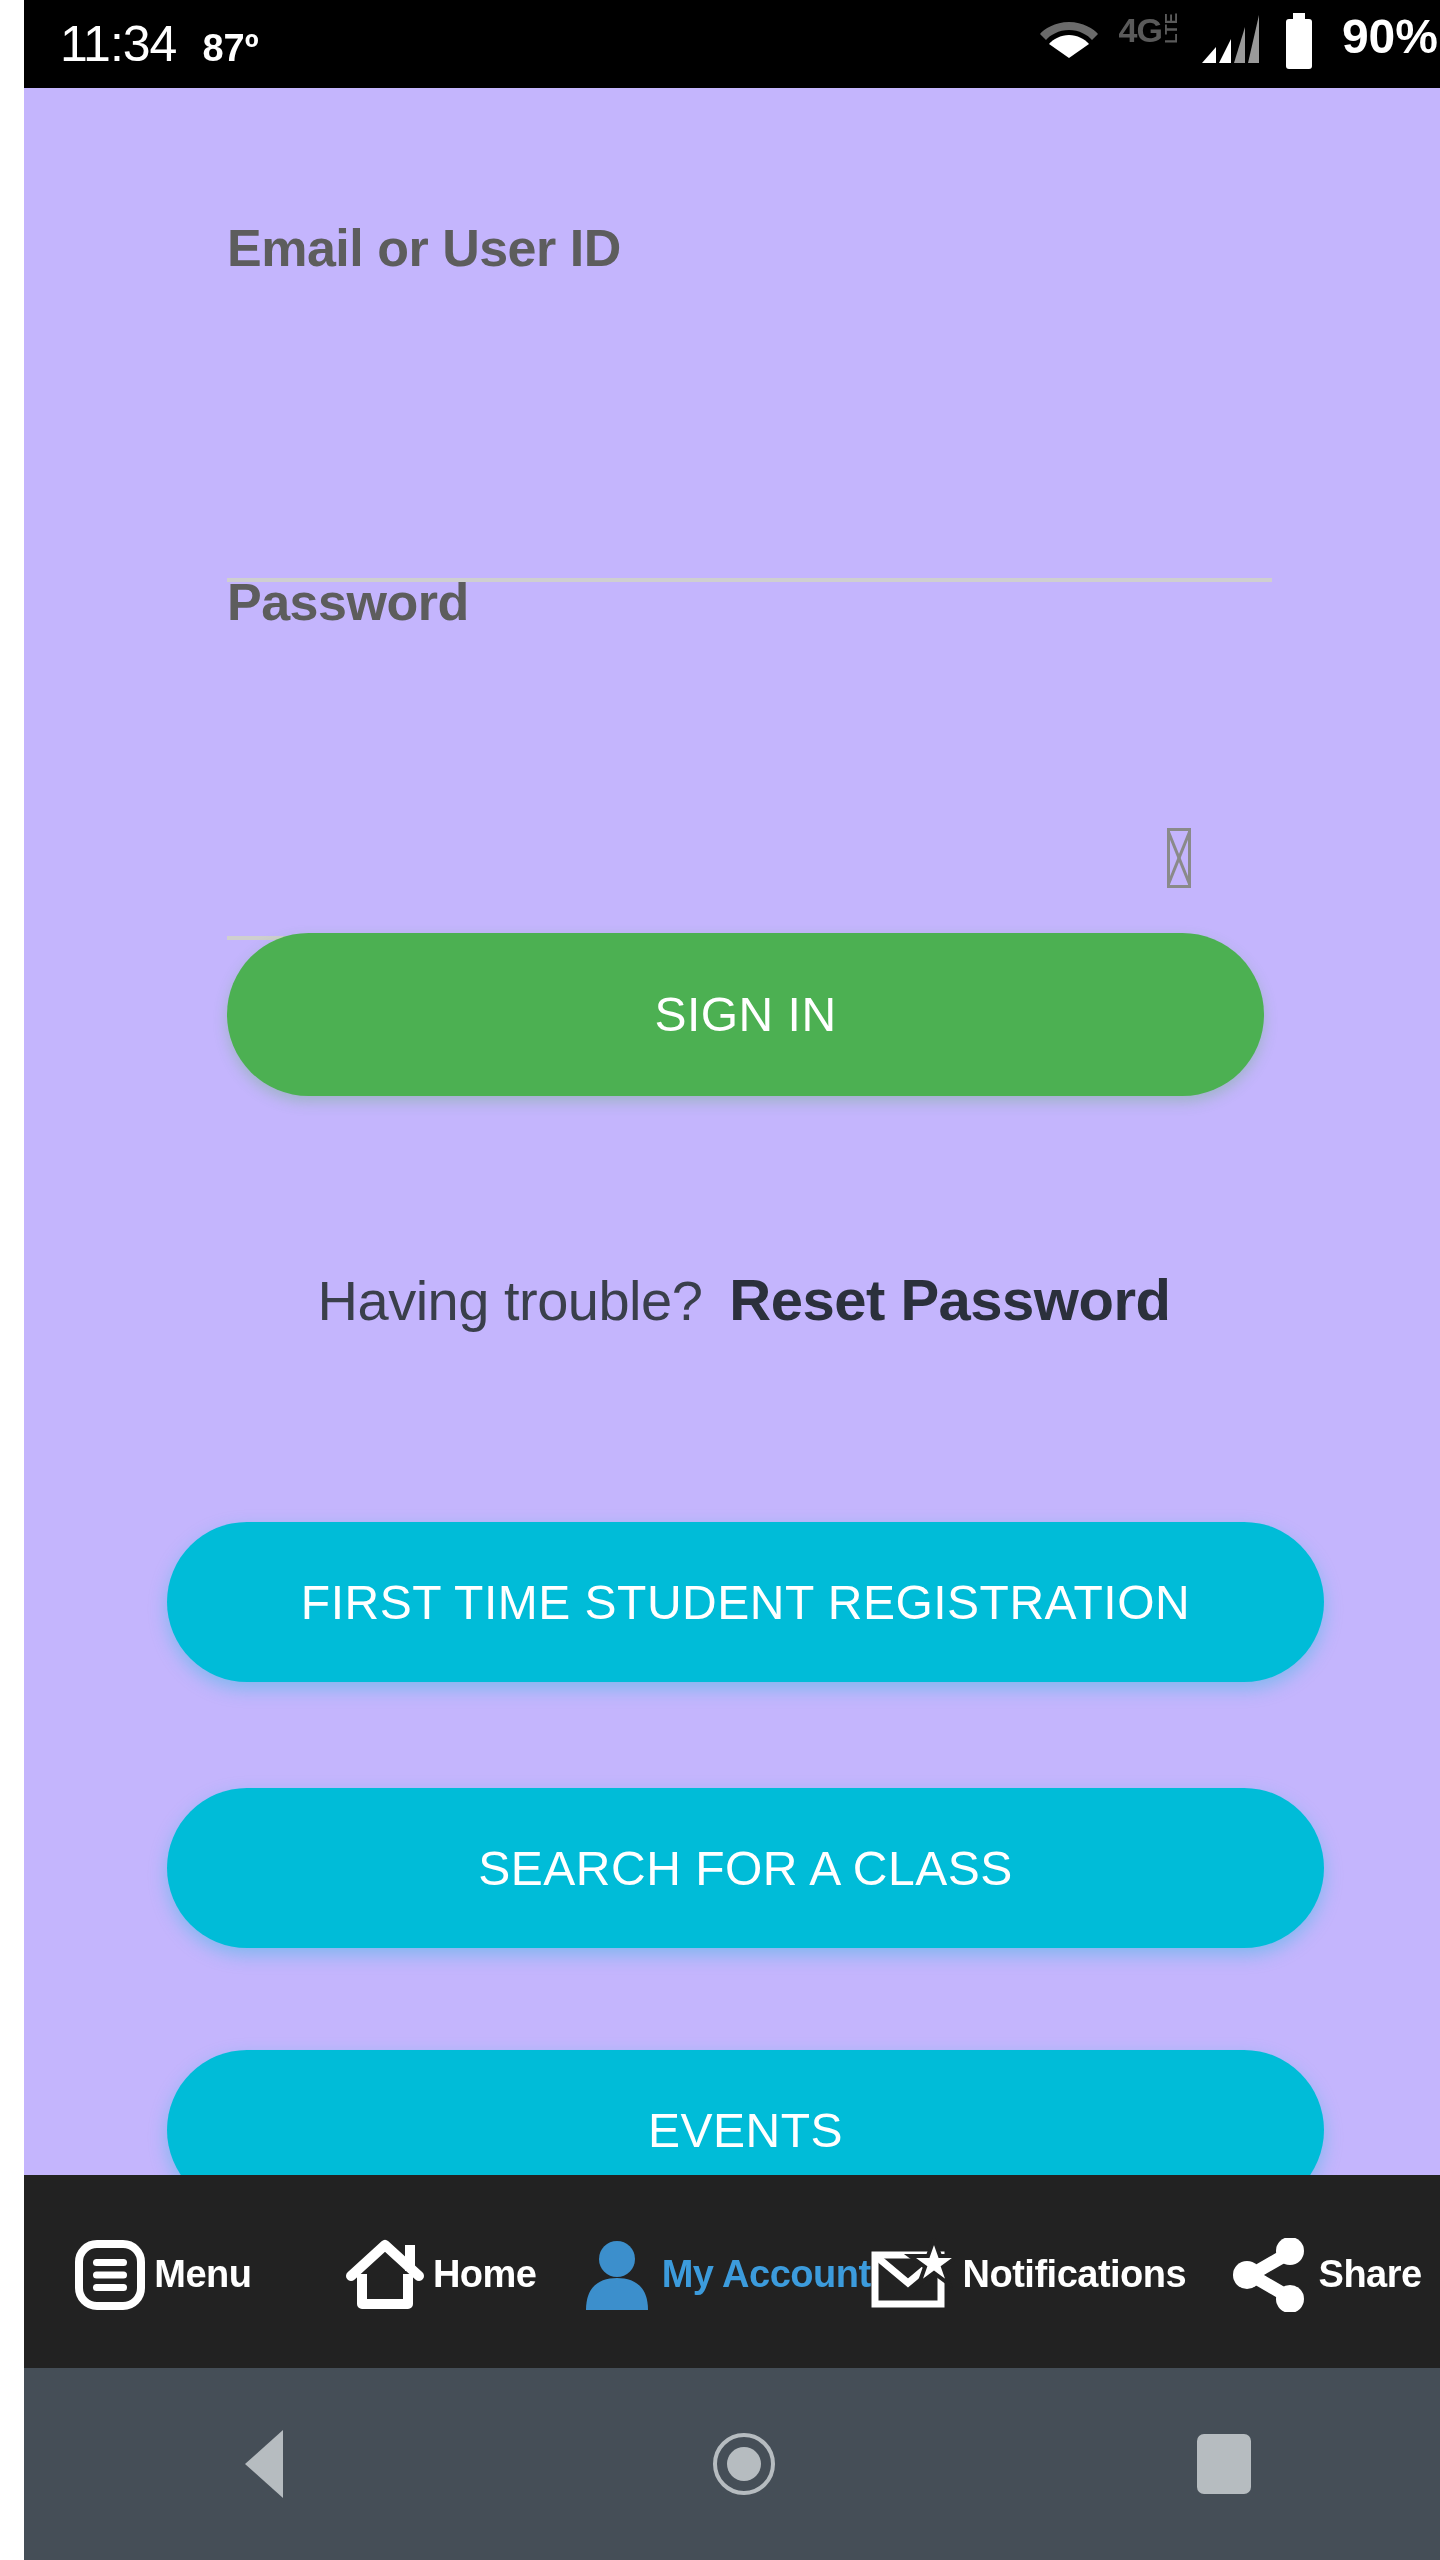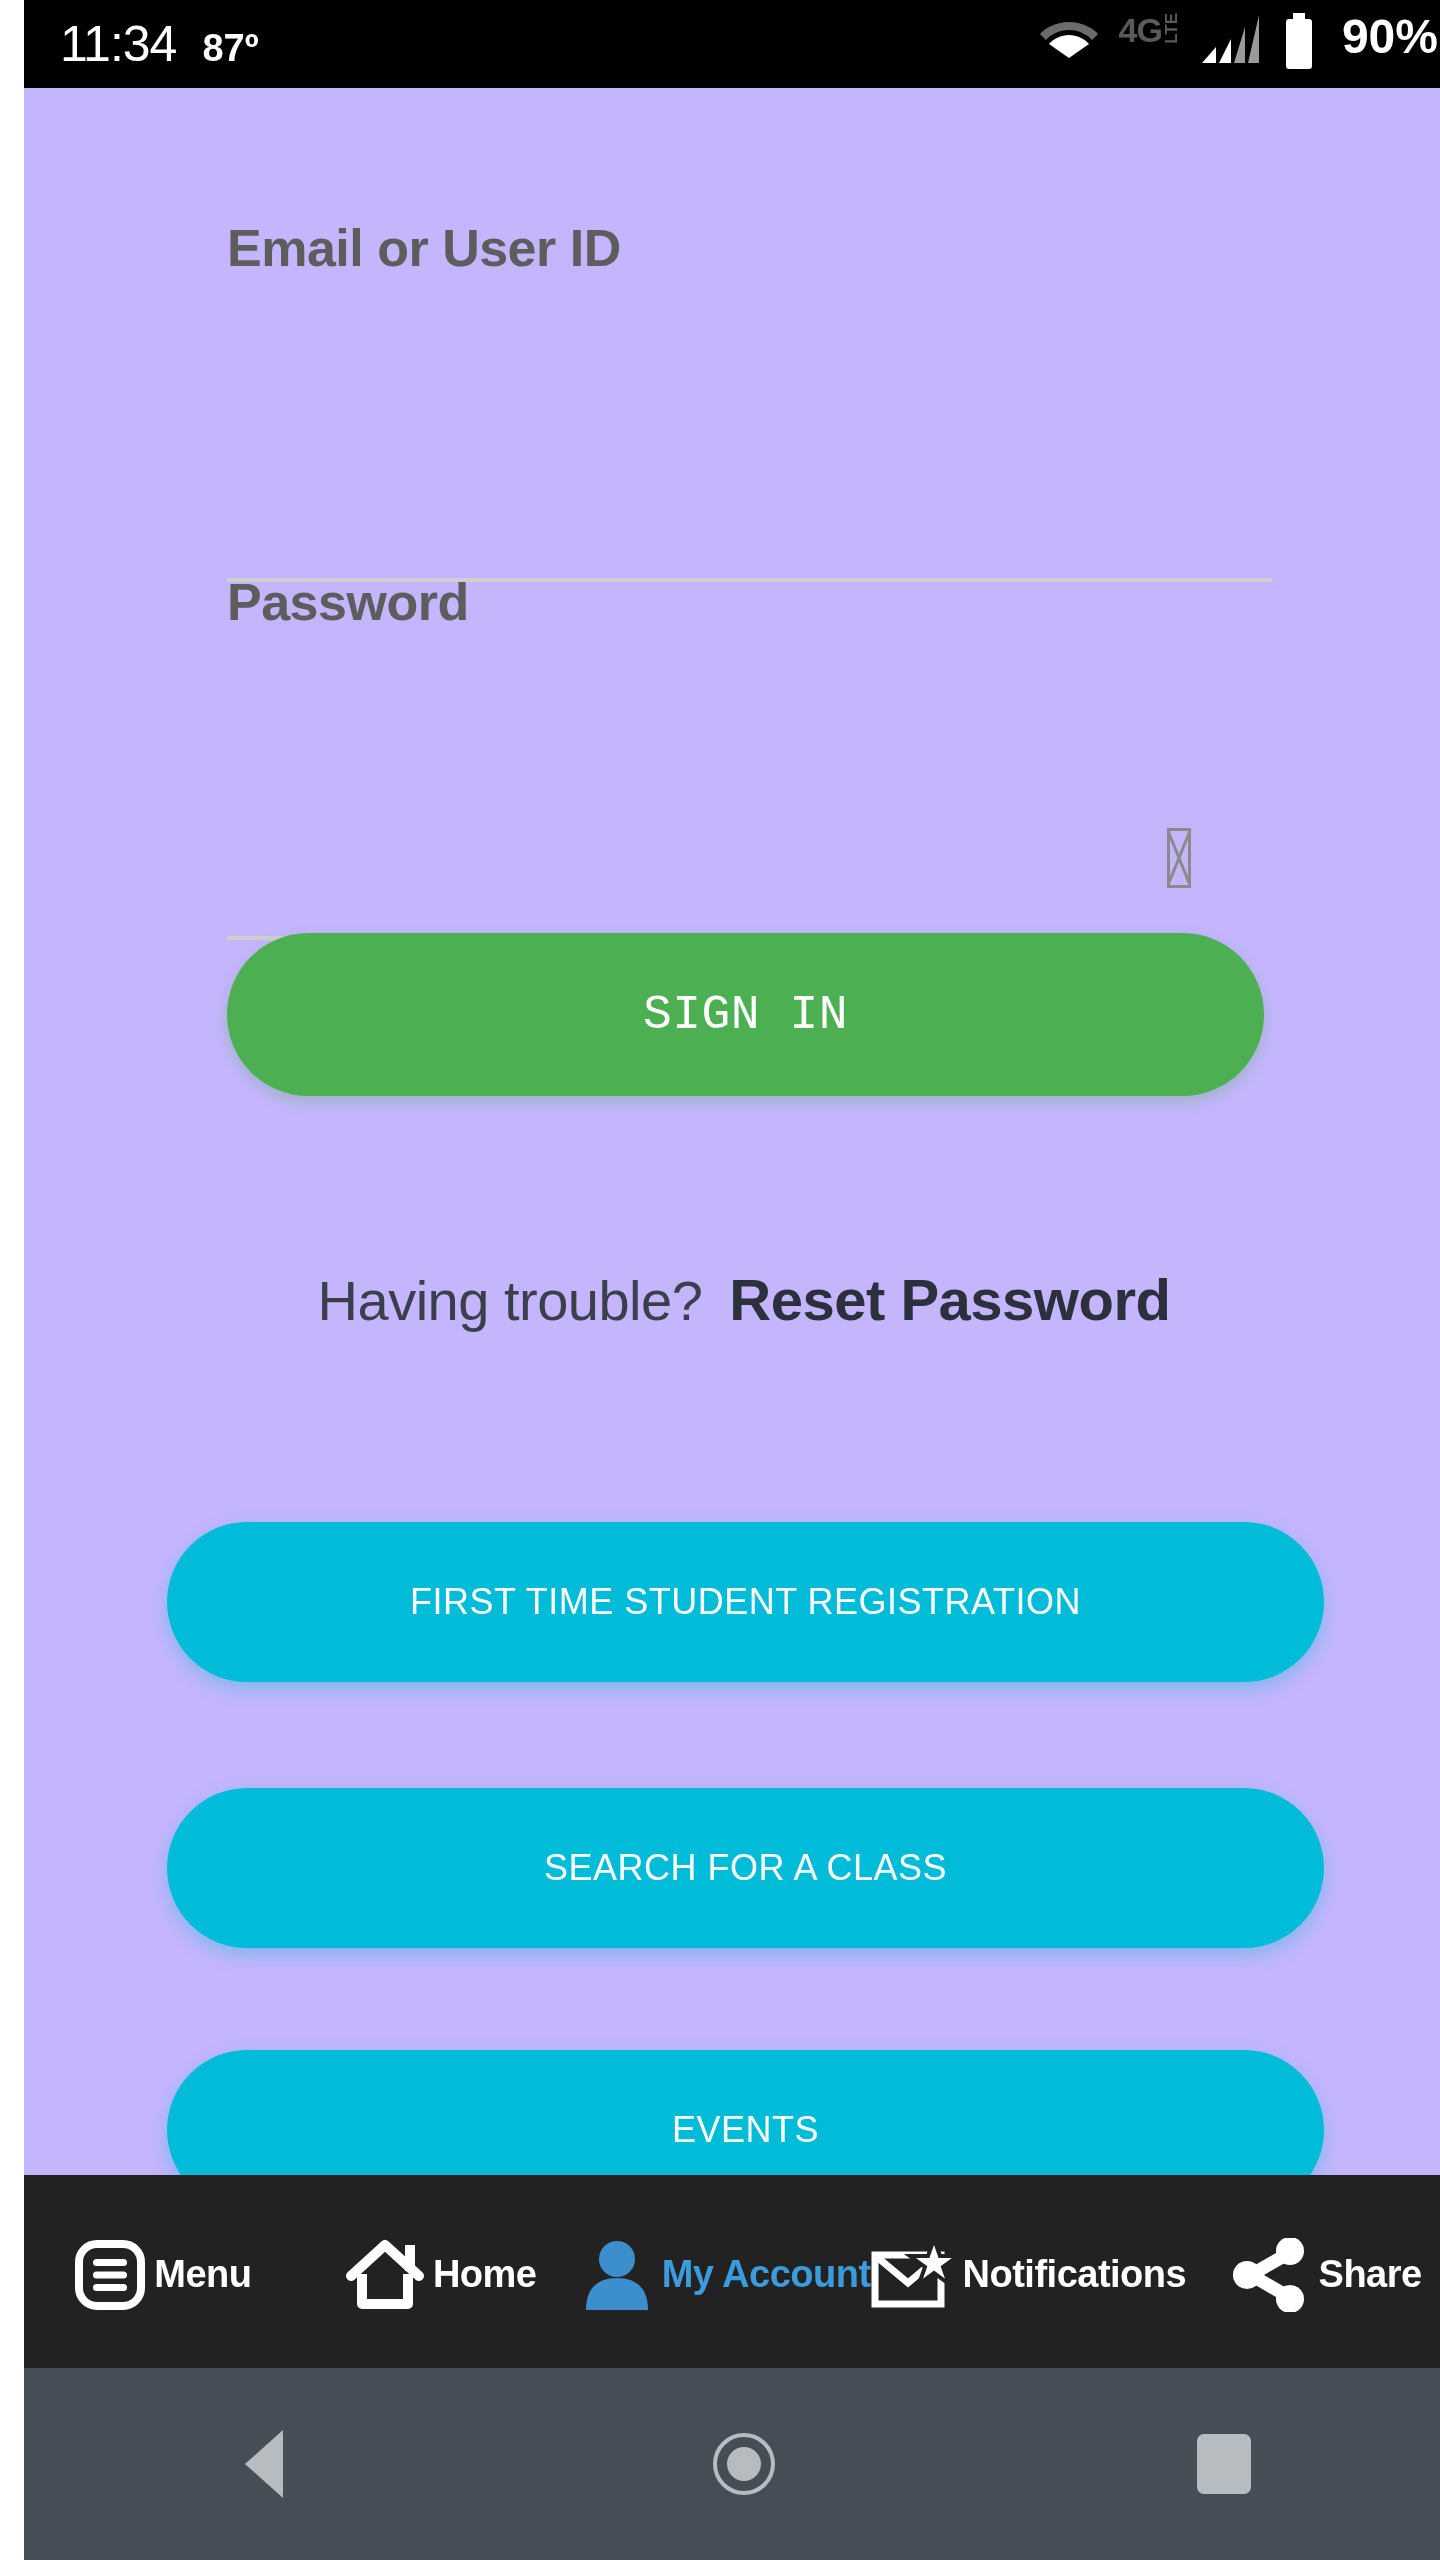--- a/index.html
+++ b/index.html
@@ -158,27 +158,26 @@
 
   #sign-in-button {
     left: 203px;
     top: 845px;
     width: 1037px;
     height: 163px;
     background: #4CB052;
     border-radius: 82px;
     font-size: 48px;
     box-shadow: 0 6px 14px rgba(76,176,82,0.30);
-    font-family: Liberation Mono, monospace;
   }
 
   .cyan-btn {
     background: #00BCD8;
     border-radius: 80px;
-    font-size: 36px;
+    font-size: 48px;
     box-shadow: 0 7px 18px rgba(0,188,216,0.35);
   }
   #first-time-registration-button {
     left: 143px; top: 1434px;
     width: 1157px; height: 160px;
   }
   #search-class-button {
     left: 143px; top: 1700px;
     width: 1157px; height: 160px;
   }

